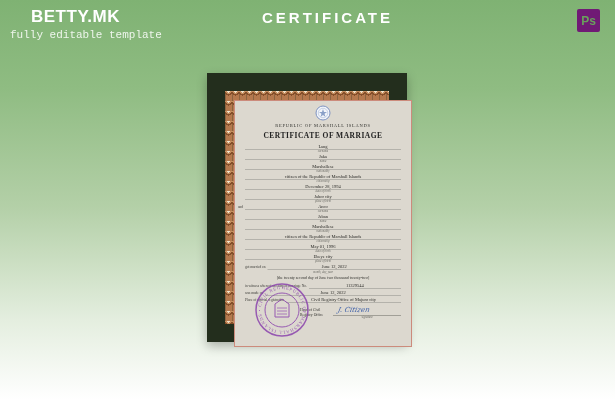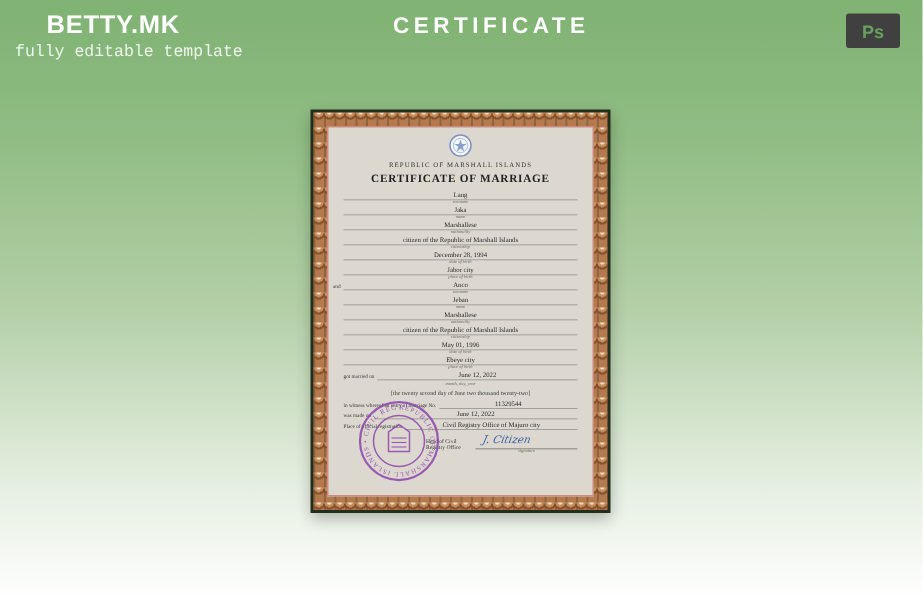--- a/index.html
+++ b/index.html
@@ -7,24 +7,24 @@
   body {
     font-family:"Liberation Sans", sans-serif;
     background:linear-gradient(180deg,#7fb273 0%, #8fbc82 22%, #b4d0a8 52%, #e4eedf 80%, #ffffff 100%);
     position:relative;
   }
 
   
   .brand { position:absolute; left:10px; top:7px; font-weight:800; font-size:17px; color:#ffffff; letter-spacing:.5px;margin-left:21px; }
   .tagline { position:absolute; left:10px; top:29px; font-size:11px; color:#eef5ec;font-family:Liberation Mono, monospace; }
   .main-title { position:absolute; left:0; top:9px; width:100%; text-align:center; font-size:15px; font-weight:bold; letter-spacing:3px; color:#ffffff;padding-left:40px; }
-  .ps-badge { position:absolute; right:15px; top:9px; width:36px; height:23px; background:#404040; color:#69a05c; font-weight:bold; font-size:12px; display:flex; align-items:center; justify-content:center; border-radius:2px; }
+  .ps-badge { position:absolute; right:15px; top:9px; width:23px; height:23px; background:#701a75; color:#69a05c; font-weight:bold; font-size:12px; display:flex; align-items:center; justify-content:center; border-radius:2px; }
 
   
-  .cert { position:absolute; left:207px; top:73px; width:200px; height:269px; background:#232e1d; padding:2px; box-shadow:0 4px 10px rgba(0,0,0,.28); }
+  .cert { position:absolute; left:207px; top:73px; width:200px; height:269px; background:#232e1d; padding:18px; box-shadow:0 4px 10px rgba(0,0,0,.28); }
   .orn {
     width:100%; height:100%; padding:9px;
     background-color:#b5794e;
     background-image:
       radial-gradient(circle at 50% 0%, #f0e1ca 0 1.6px, #c68f60 1.6px 3.2px, #854f2a 3.2px 4.6px, transparent 4.6px),
       linear-gradient(90deg, rgba(35,46,29,.28) 0 1px, transparent 1px);
     background-size:7px 10px, 7px 100%;
   }
   .paper { width:178px; height:247px; background:#dcd8cf; border:1px solid #cc8b7c; overflow:hidden; position:relative; }
   .pc { width:352px; height:490px; transform:scale(.5); transform-origin:0 0; padding:8px 20px 0 20px; font-family:"Liberation Serif", serif; color:#2b2b28; position:relative; }

